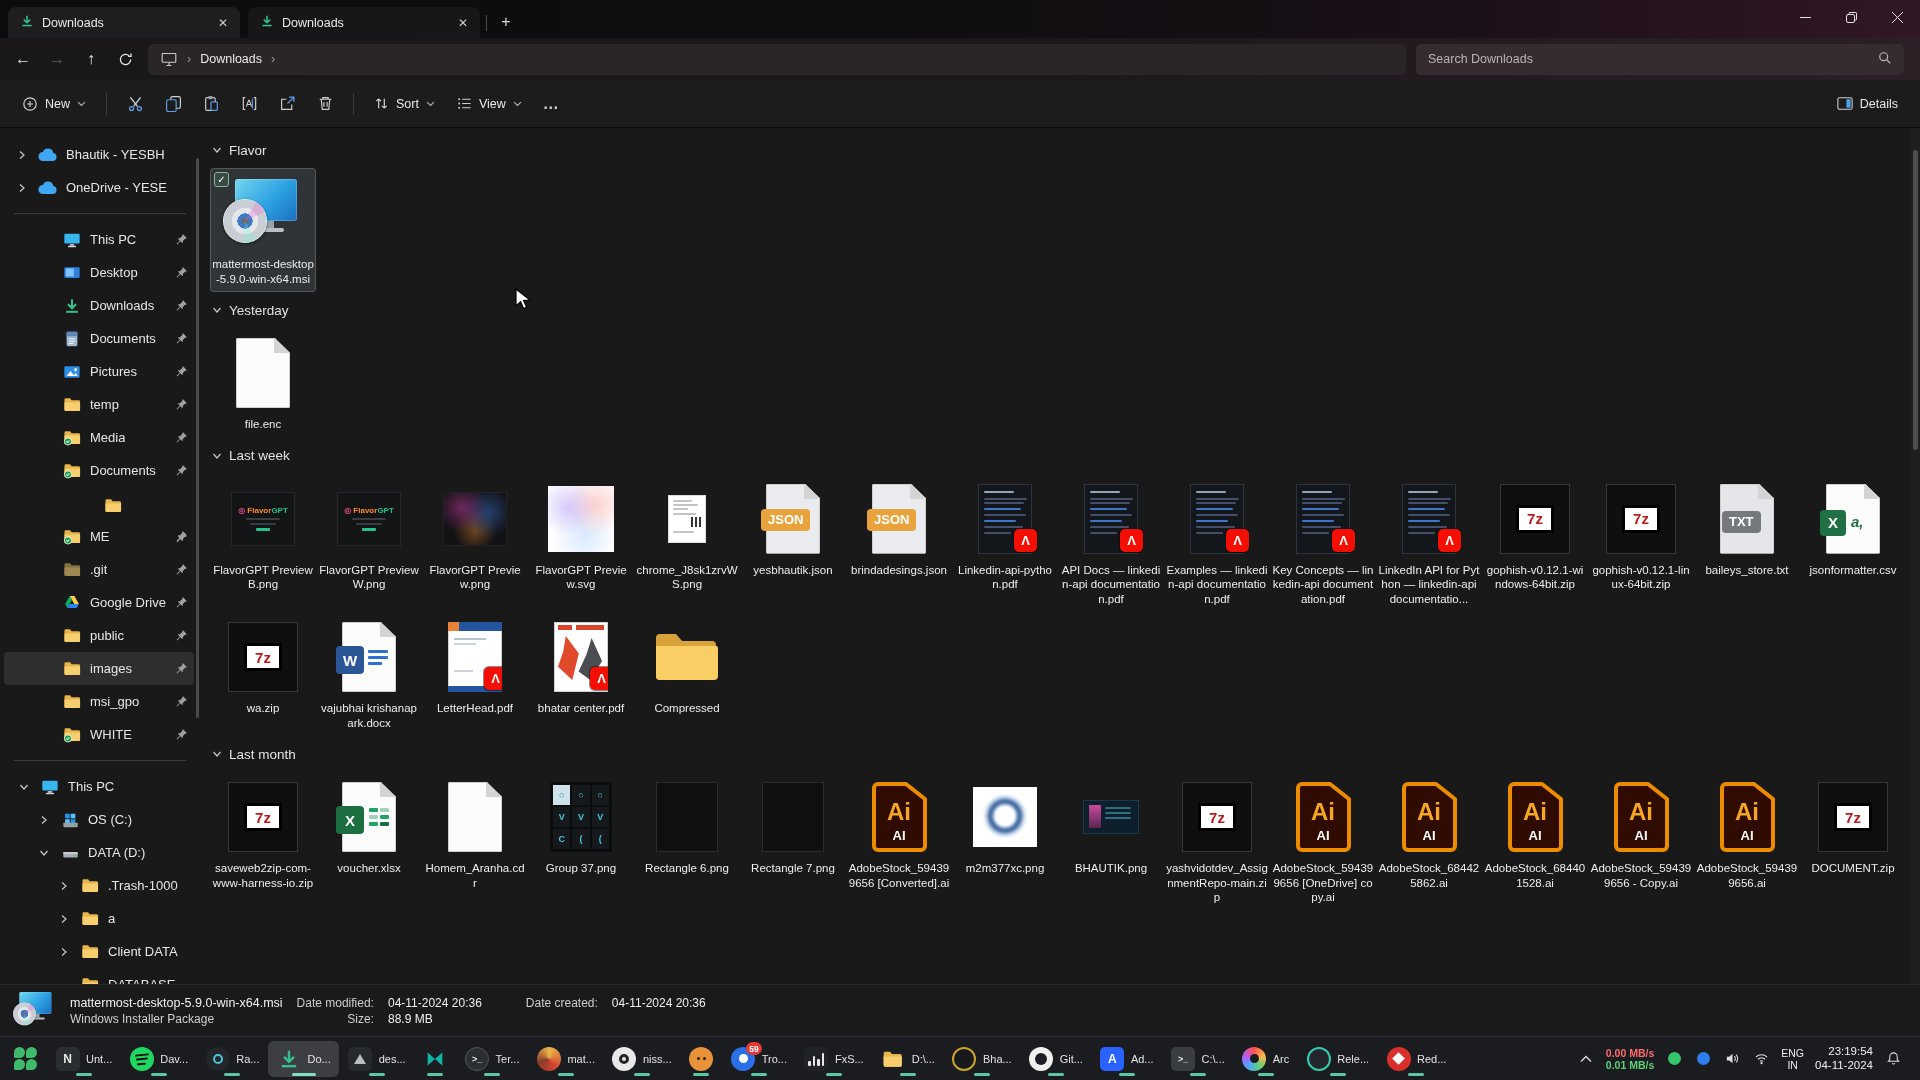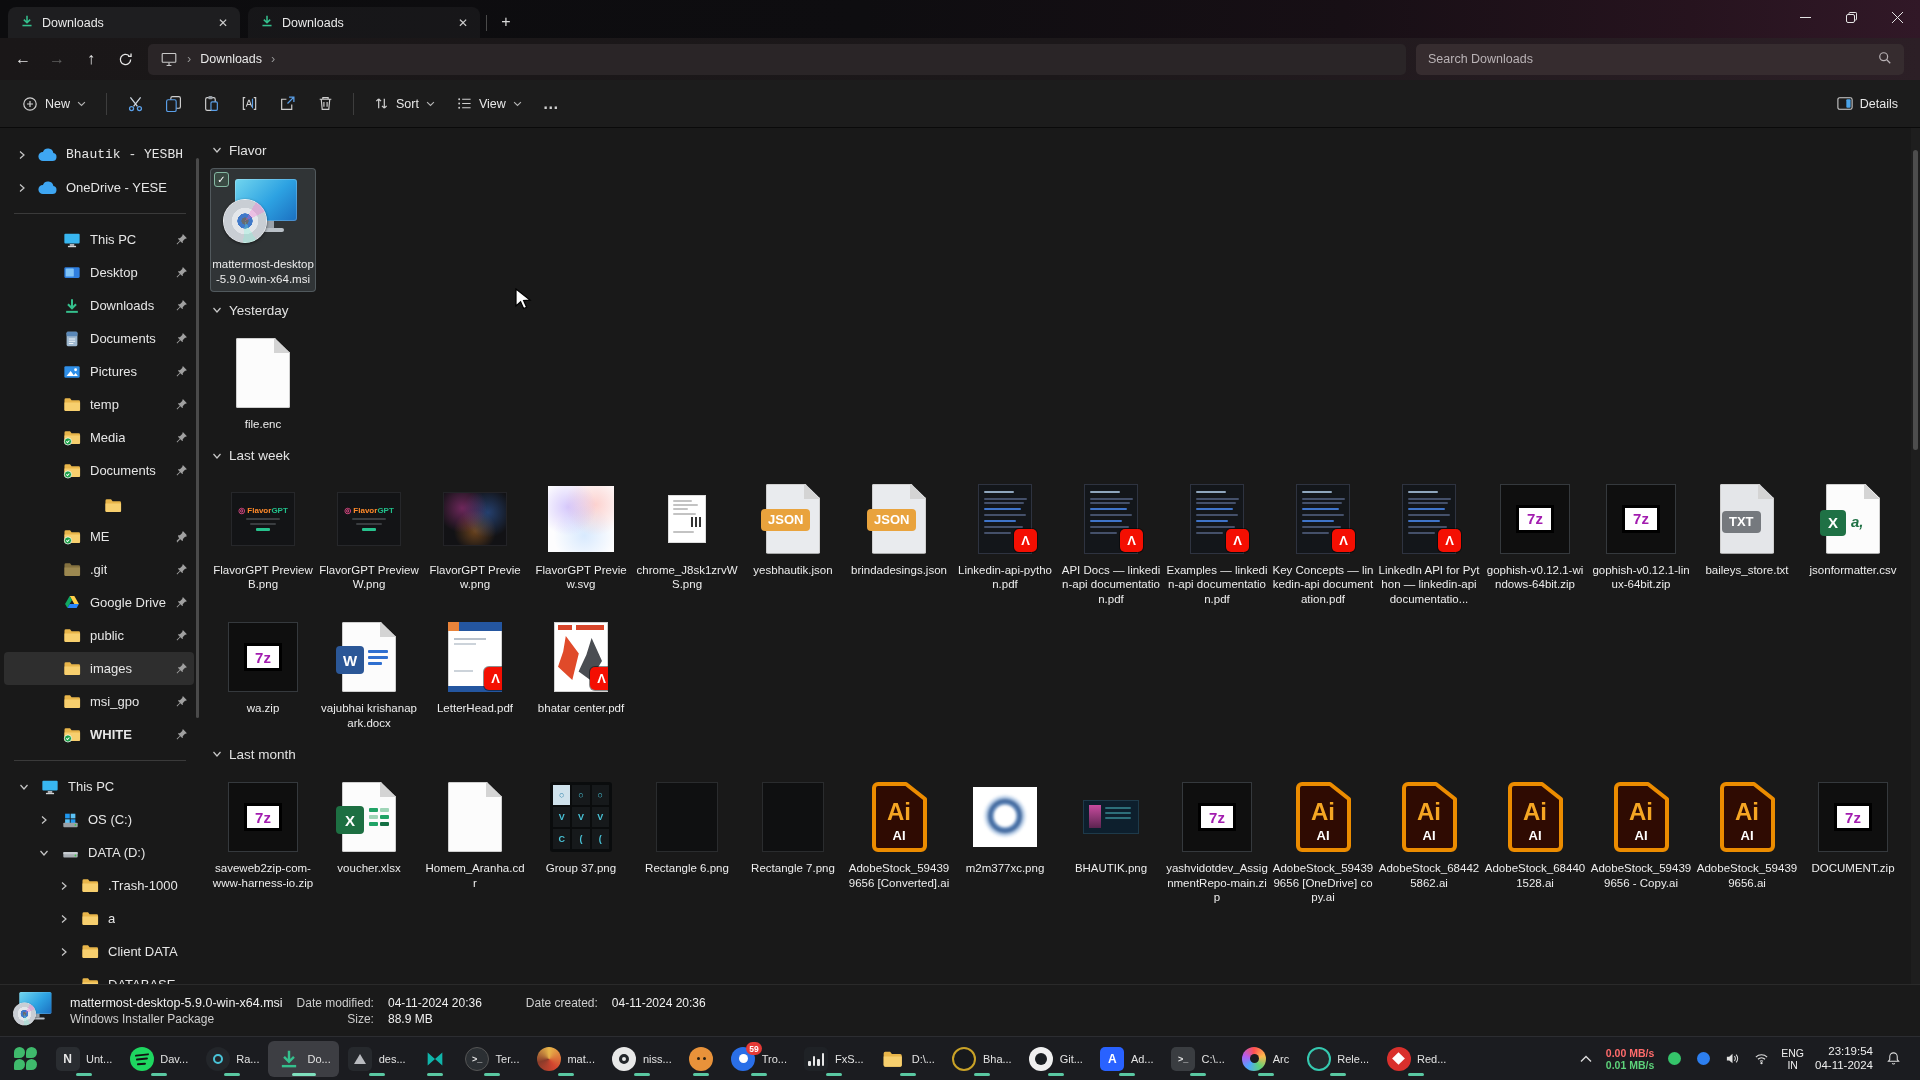--- a/index.html
+++ b/index.html
@@ -100,21 +100,21 @@
   .msi .base{ position:absolute; left:31px; top:51px; width:32px; height:4px; border-radius:2px; background:#b9c0c7; }
   .msi .disc{ position:absolute; left:2px; top:22px; width:44px; height:44px; border-radius:50%;
     background:radial-gradient(circle,#666c72 0 11%,#4079c9 12% 24%,#e3e6ea 25% 42%,#c9ced4 43% 68%,#eef0f3 69% 100%);
     box-shadow:0 1px 3px rgba(0,0,0,.55); }
   .msi .disc::after{ content:""; position:absolute; inset:0; border-radius:50%;
     background:conic-gradient(from 30deg, rgba(255,90,210,.28) 0 35deg, transparent 35deg 120deg,
       rgba(110,255,215,.25) 120deg 155deg, transparent 155deg 360deg); }
   .d7z{ width:70px; height:70px; background:#0f0f0f; display:flex; align-items:center; justify-content:center;
         box-shadow:inset 0 0 0 1px #35393d; }
   .d7z .in{ width:38px; height:28px; background:#fff; border:3px solid #000; font-weight:700; font-size:15px;
-            color:#a21caf; display:flex; align-items:center; justify-content:center; }
+            color:#b91c1c; display:flex; align-items:center; justify-content:center; }
   .insta{ width:62px; height:62px; border-radius:14px; position:relative;
     background:radial-gradient(circle at 28% 110%,#fdd576 6%,#f8a442 22%,#f05537 38%,#d62976 58%,#962fbf 78%,#4f5bd5 100%); }
   .insta::before{ content:""; position:absolute; inset:7px; border:4px solid #fff; border-radius:12px; }
   .insta::after{ content:""; position:absolute; inset:19px; border:4px solid #fff; border-radius:50%; }
   .insta .dot{ position:absolute; top:11px; right:11px; width:5px; height:5px; background:#fff; border-radius:50%; }
   .fdark{ width:64px; height:54px; background:#131416; box-shadow:inset 0 0 0 1px #26272a;
           display:flex; flex-direction:column; align-items:center; justify-content:center; gap:3px; }
   .fdark .lg{ font-size:8px; font-weight:700; }
   .fdark .ln{ width:34px; height:2px; background:#3a3d40; border-radius:1px; }
   .fblur{ width:64px; height:54px; box-shadow:inset 0 0 0 1px #232327;
@@ -349,21 +349,21 @@
           <rect x="1" y="1" width="16" height="13" rx="2" stroke="#cfcfcf" stroke-width="1.2"></rect>
           <rect x="10.5" y="2.8" width="4.8" height="9.4" rx="1" fill="#4aa3e8"></rect>
         </svg>
       <span>Details</span>
     </div>
   </div>
 
   <div id="body">
     <div id="sidebar">
       <div id="sscroll"></div>
-    <div class="srow" style="padding-left: 10px; font-family: Liberation Mono, monospace;">
+    <div class="srow" style="padding-left: 10px;">
           <span class="chev">
             <svg width="10" height="10" viewBox="0 0 10 10">
               <path d="M3 1.5l4 3.5-4 3.5" stroke="#c8c8c8" stroke-width="1.2" fill="none"></path>
             </svg>
           </span>
           <span class="sicon">
             <svg width="20" height="14" viewBox="0 0 20 14">
               <path d="M5 13h9.5a4 4 0 0 0 .9-7.9A5.5 5.5 0 0 0 4.9 3.9 4.3 4.3 0 0 0 5 13z" fill="#3ea6f2"></path>
             </svg>
           </span>
@@ -611,21 +611,21 @@
               <path d="M1.5 6.8h16.5v7.7a1.5 1.5 0 0 1-1.5 1.5H3a1.5 1.5 0 0 1-1.5-1.5z" fill="#f7cf6e"></path>
             </svg>
           </span>
           <span class="slabel">msi_gpo</span>
           <span class="pin">
             <svg width="13" height="13" viewBox="0 0 24 24" fill="#a0a0a0">
               <path d="M14.5 2l7.5 7.5-2.6.9-.9.3-4.3 4.3.3 3.4-1.7-.3-3-3L4 21l-1-1 5.9-5.8-3-3-.3-1.7 3.4.3 4.3-4.3.3-.9z"></path>
             </svg>
           </span>
         </div>
-        <div class="srow" style="padding-left: 34px; font-weight: bold;">
+        <div class="srow" style="padding-left: 34px;">
           <span class="chev"></span>
           <span class="sicon">
             <svg width="19" height="17" viewBox="0 0 20 18">
               <path d="M1.5 4A1.5 1.5 0 0 1 3 2.5h4.4L9 4.5h7.5A1.5 1.5 0 0 1 18 6v8.5a1.5 1.5 0 0 1-1.5 1.5H3a1.5 1.5 0 0 1-1.5-1.5z" fill="#e8b54a"></path>
               <path d="M1.5 6.8h16.5v7.7a1.5 1.5 0 0 1-1.5 1.5H3a1.5 1.5 0 0 1-1.5-1.5z" fill="#f7cf6e"></path>
               <circle cx="5.2" cy="13.2" r="3.8" fill="#1a9e46" stroke="#fff" stroke-width="0.8"></circle>
               <path d="M3.5 13.2l1.2 1.2 2-2.2" stroke="#fff" stroke-width="1.1" fill="none"></path>
             </svg>
           </span>
           <span class="slabel">WHITE</span>
@@ -1003,20 +1003,29 @@
           <div class="cell">
             <div class="icwrap">
               <div class="pvor">
                 <div style="position:absolute;top:3px;left:4px;right:4px;height:5px;background:linear-gradient(90deg,#d8452a 0 30%,#fff 30% 40%,#d8452a 40%);"></div>
                 <div style="position:absolute;left:4px;top:14px;width:26px;height:44px;background:#e04a2a;clip-path:polygon(30% 0,80% 40%,55% 100%,0 70%,20% 35%);"></div>
                 <div style="position:absolute;left:22px;top:16px;width:26px;height:42px;background:#4a4d52;clip-path:polygon(60% 0,100% 55%,55% 100%,10% 80%,40% 40%);"></div>
                 <span class="badgepdf">Λ</span>
               </div>
             </div>
             <div class="flabel">bhatar center.pdf</div>
+          </div>
+          <div class="cell">
+            <div class="icwrap">
+              <svg width="66" height="54" viewBox="0 0 66 54">
+                <path d="M2 8a4 4 0 0 1 4-4h16l6 7h30a4 4 0 0 1 4 4v31a4 4 0 0 1-4 4H6a4 4 0 0 1-4-4z" fill="#d9a33c"></path>
+                <path d="M2 16h60a2 2 0 0 1 2 2v28a4 4 0 0 1-4 4H6a4 4 0 0 1-4-4z" fill="#f8ce65"></path>
+              </svg>
+            </div>
+            <div class="flabel">Compressed</div>
           </div>
         </div>
         <div class="sechdr">
           <svg width="10" height="10" viewBox="0 0 10 10">
             <path d="M1.5 3l3.5 4 3.5-4" stroke="#c8c8c8" stroke-width="1.2" fill="none"></path>
           </svg>
           <span>Last month</span>
         </div>
         <div class="grid">
           <div class="cell">

